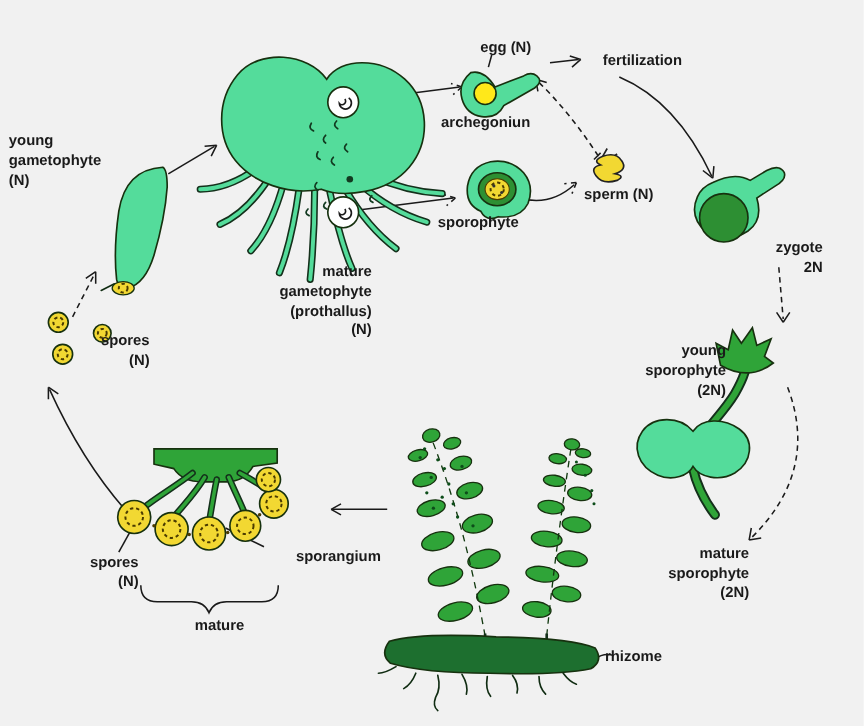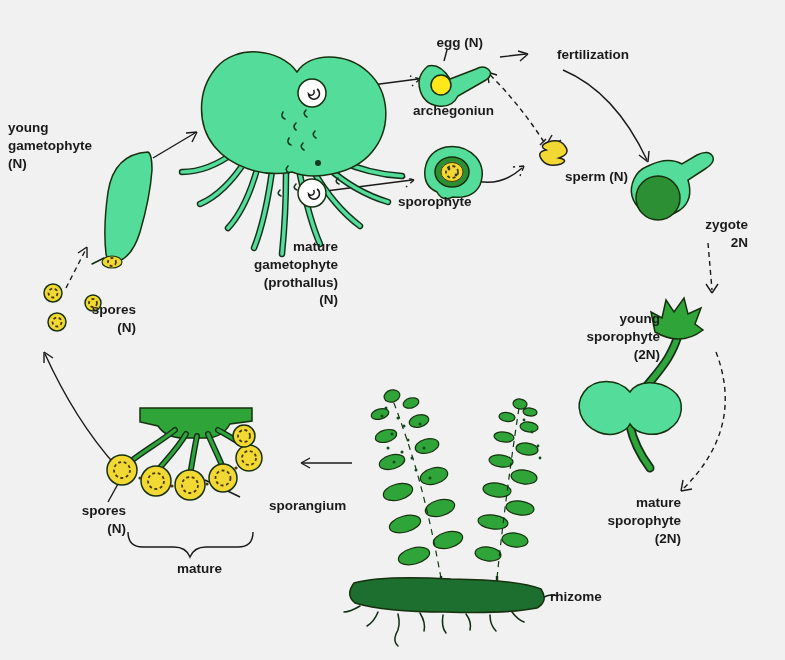--- a/index.html
+++ b/index.html
@@ -303,24 +303,24 @@
 </svg>
 
   <div class="label la-left" style="left:8px; top:119px; width:118px;">young
 gametophyte
 (N)</div>
   <div class="label" style="left:193px; top:238px; width:145px;">mature
 gametophyte
 (prothallus)
 (N)</div>
   <div class="label" style="left:413px; top:34px; width:70px;">egg (N)</div>
-  <div class="label la-left" style="left:534px; top:46px; width:95px;text-align:right;">fertilization</div>
-  <div class="label la-left" style="left:413px; top:102px; width:100px;">archegoniun</div>
+  <div class="label la-left" style="left:548px; top:46px; width:95px;">fertilization</div>
+  <div class="label la-left" style="left:401px; top:102px; width:100px;">archegoniun</div>
   <div class="label la-left" style="left:398px; top:193px; width:95px;">sporophyte</div>
-  <div class="label la-left" style="left:531px; top:168px; width:80px;margin-left:34px;">sperm (N)</div>
+  <div class="label la-left" style="left:531px; top:168px; width:80px;">sperm (N)</div>
   <div class="label" style="left:676px; top:216px; width:72px;">zygote
 2N</div>
   <div class="label" style="left:552px; top:310px; width:108px;">young
 sporophyte
 (2N)</div>
   <div class="label" style="left:566px; top:494px; width:115px;">mature
 sporophyte
 (2N)</div>
   <div class="label la-left" style="left:550px; top:588px; width:70px;">rhizome</div>
   <div class="label" style="left:70px; top:301px; width:66px;">spores

